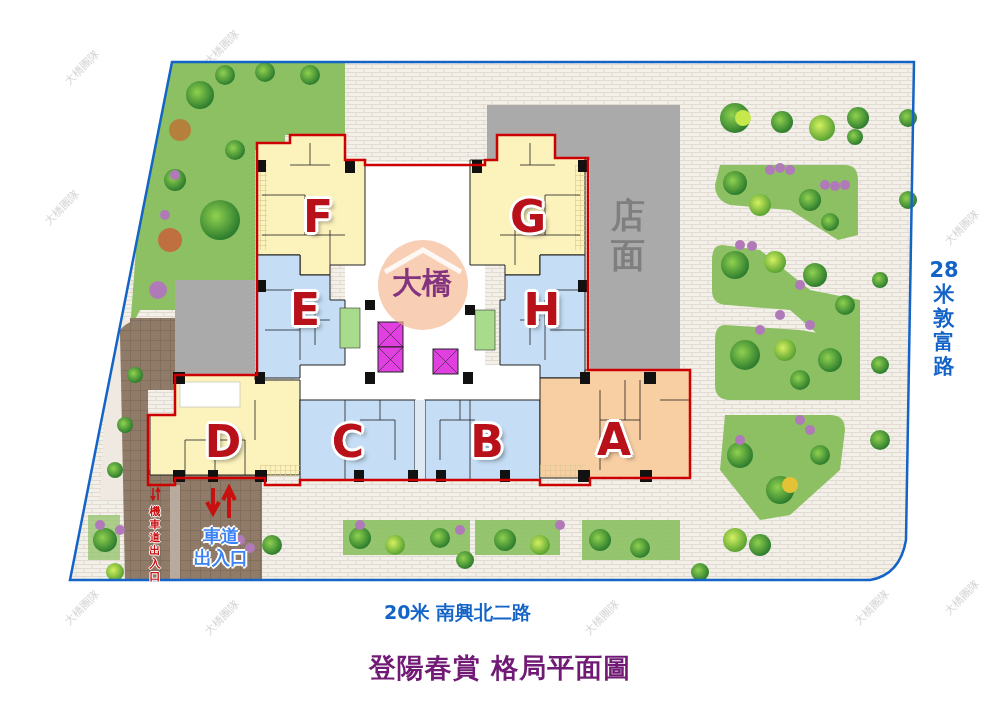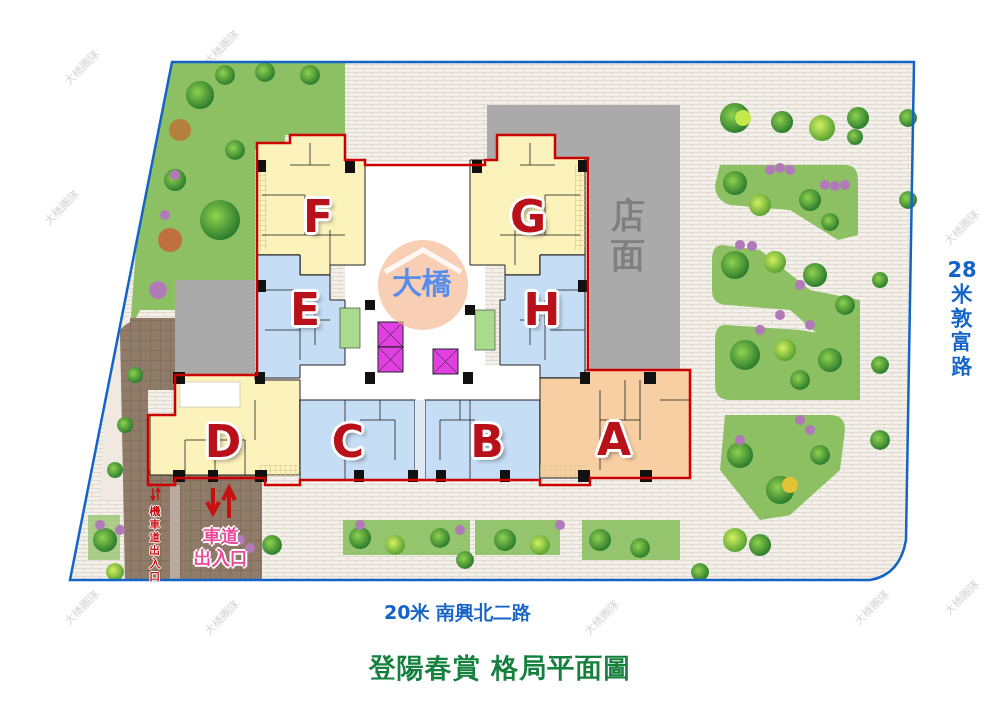--- a/index.html
+++ b/index.html
@@ -5,26 +5,26 @@
     html, body { margin: 0; padding: 0; }
     body { width: 1000px; height: 714px; background: #ffffff; position: relative; overflow: hidden; font-family: "DejaVu Sans", sans-serif; }
     svg.site { position: absolute; left: 0; top: 0; }
     .unit-letter {
       position: absolute; font-family: "DejaVu Sans", sans-serif; font-weight: bold;
       color: #b8111a; font-size: 44px; line-height: 44px; text-align: center; width: 60px;
       text-shadow: 3px 0 0 #fff, -3px 0 0 #fff, 0 3px 0 #fff, 0 -3px 0 #fff, 2px 2px 0 #fff, -2px -2px 0 #fff, 2px -2px 0 #fff, -2px 2px 0 #fff, 4px 4px 4px rgba(0,0,0,0.35);
     }
     .road-label { position: absolute; color: #1464c8; font-weight: bold; font-family: "DejaVu Sans", sans-serif; }
     .shop-label { position: absolute; color: #7f7f7f; font-weight: bold; font-size: 34px; line-height: 40px; width: 44px; text-align: center; }
-    .title { position: absolute; left: 0; width: 1000px; top: 650px; text-align: center; color: #15803d; font-weight: bold; font-size: 27px; letter-spacing: 1px; }
-    .drive-label { position: absolute; color: #ec4899; font-weight: bold; text-align: center;
+    .title { position: absolute; left: 0; width: 1000px; top: 650px; text-align: center; color: #701a75; font-weight: bold; font-size: 27px; letter-spacing: 1px; }
+    .drive-label { position: absolute; color: #3b82f6; font-weight: bold; text-align: center;
       text-shadow: 2px 0 0 #fff, -2px 0 0 #fff, 0 2px 0 #fff, 0 -2px 0 #fff, 1px 1px 0 #fff, -1px -1px 0 #fff; }
     .scooter-label { position: absolute; color: #c81010; font-weight: bold; font-size: 11px; line-height: 13px; width: 14px; text-align: center;
       text-shadow: 1px 0 0 #fff, -1px 0 0 #fff, 0 1px 0 #fff, 0 -1px 0 #fff; }
-    .logo-text { position: absolute; color: #3b82f6; font-weight: bold; font-size: 30px; opacity: 0.85; }
+    .logo-text { position: absolute; color: #701a75; font-weight: bold; font-size: 30px; opacity: 0.85; }
     .watermark { position: absolute; color: #c8c8c8; font-size: 11px; transform: rotate(-45deg); opacity: 0.8; }
   </style>
 </head>
 <body>
 
 <div>
   <span class="watermark" style="left:60px;top:60px;">大橋團隊</span>
   <span class="watermark" style="left:200px;top:40px;">大橋團隊</span>
   <span class="watermark" style="left:40px;top:200px;">大橋團隊</span>
   <span class="watermark" style="left:940px;top:220px;">大橋團隊</span>
@@ -288,21 +288,21 @@
 <div class="scooter-label" style="left:148px;top:505px;">
   <div>機</div>
   <div>車</div>
   <div>道</div>
   <div>出</div>
   <div>入</div>
   <div>口</div>
 </div>
 
 <div class="road-label" style="left:366px;top:600px;font-size:19px;margin-left:18px;">20米 南興北二路</div>
-<div class="road-label" style="left:924px;top:258px;width:40px;font-size:21px;line-height:24px;text-align:center;margin-left:18px;">
+<div class="road-label" style="left:924px;top:258px;width:40px;font-size:21px;line-height:24px;text-align:center;">
   <div>28</div>
   <div>米</div>
   <div>敦</div>
   <div>富</div>
   <div>路</div>
 </div>
 
 <div class="title">登陽春賞 格局平面圖</div>
 
 </body></html>

